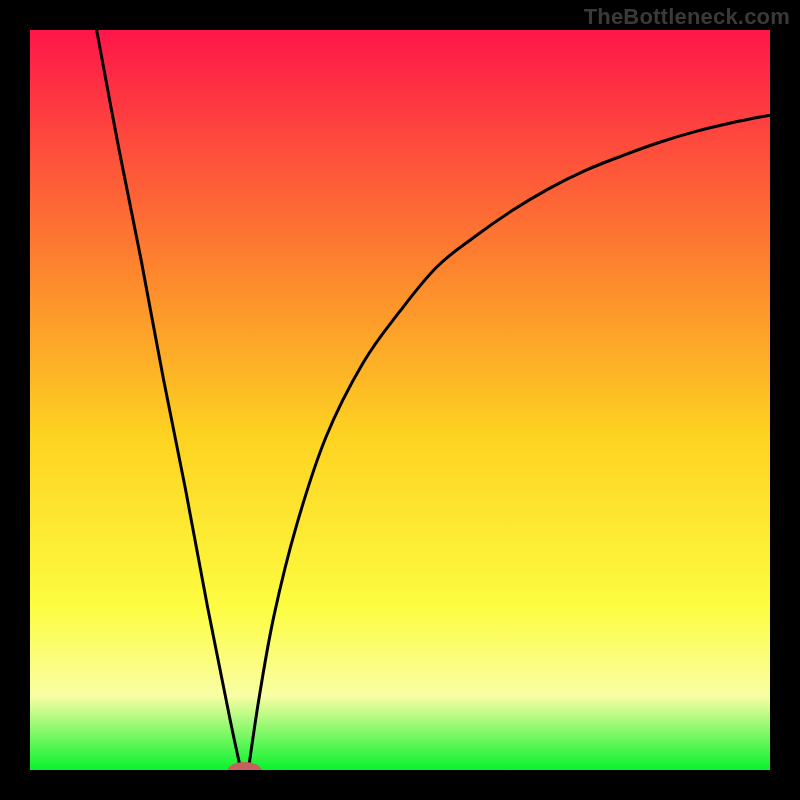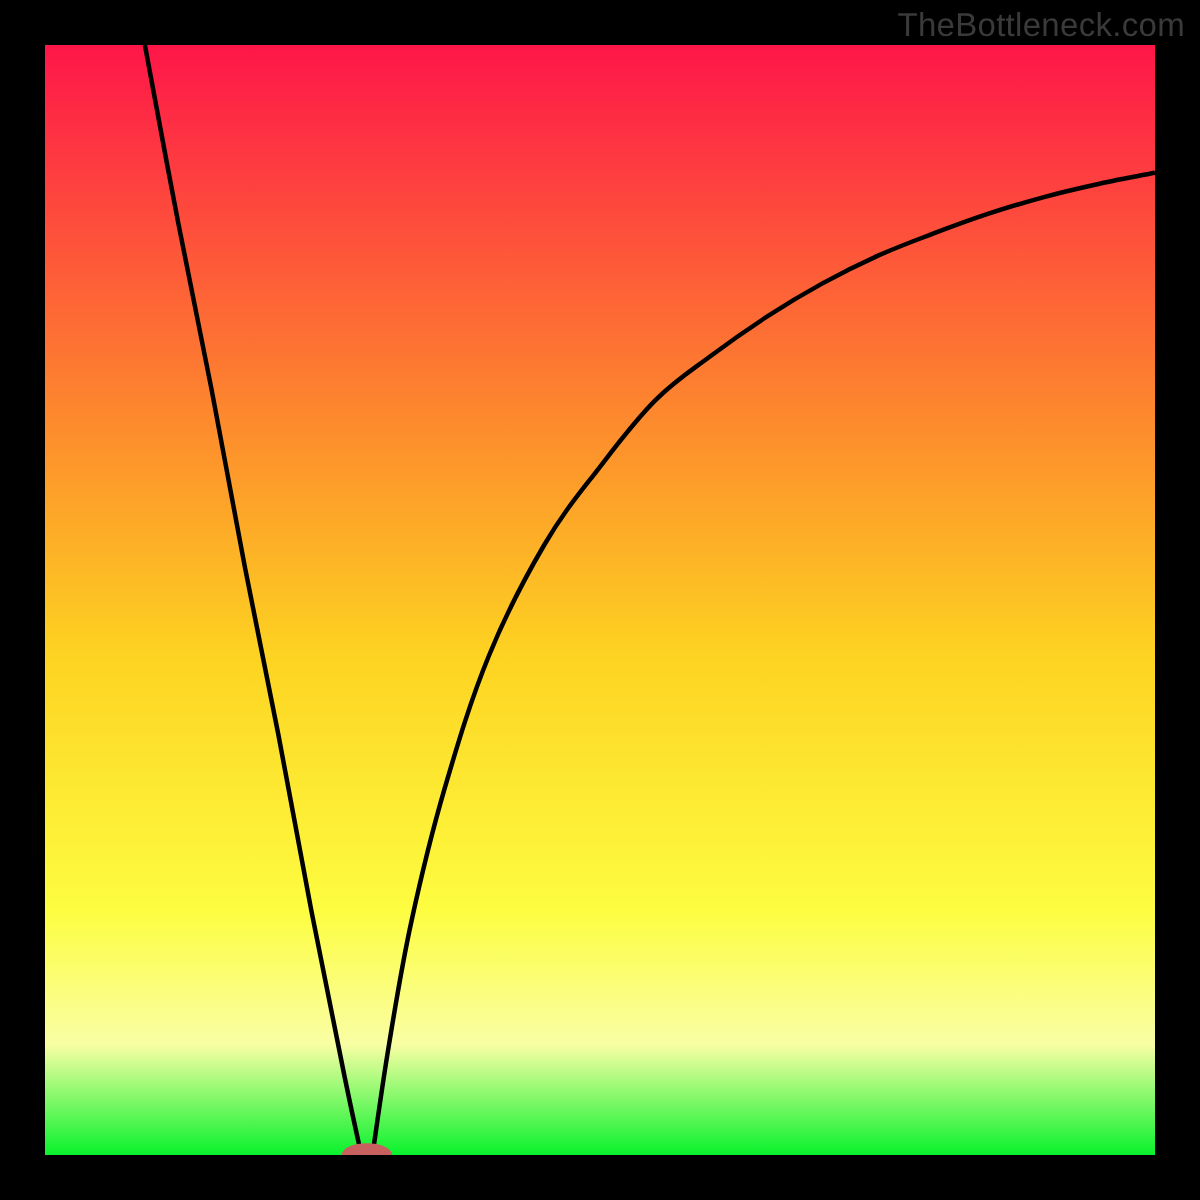--- a/index.html
+++ b/index.html
@@ -16,21 +16,21 @@
     width: 800px;
     height: 800px;
     background: #000;
   }
   .watermark {
     position: absolute;
     top: 4px;
     right: 10px;
     color: #3a3a3a;
     font-size: 22px;
-    font-weight: 400;
+    font-weight: 700;
     letter-spacing: 0.2px;
     user-select: none;
   }
   .plot {
     position: absolute;
     left: 30px;
     top: 30px;
     width: 740px;
     height: 740px;
   }

